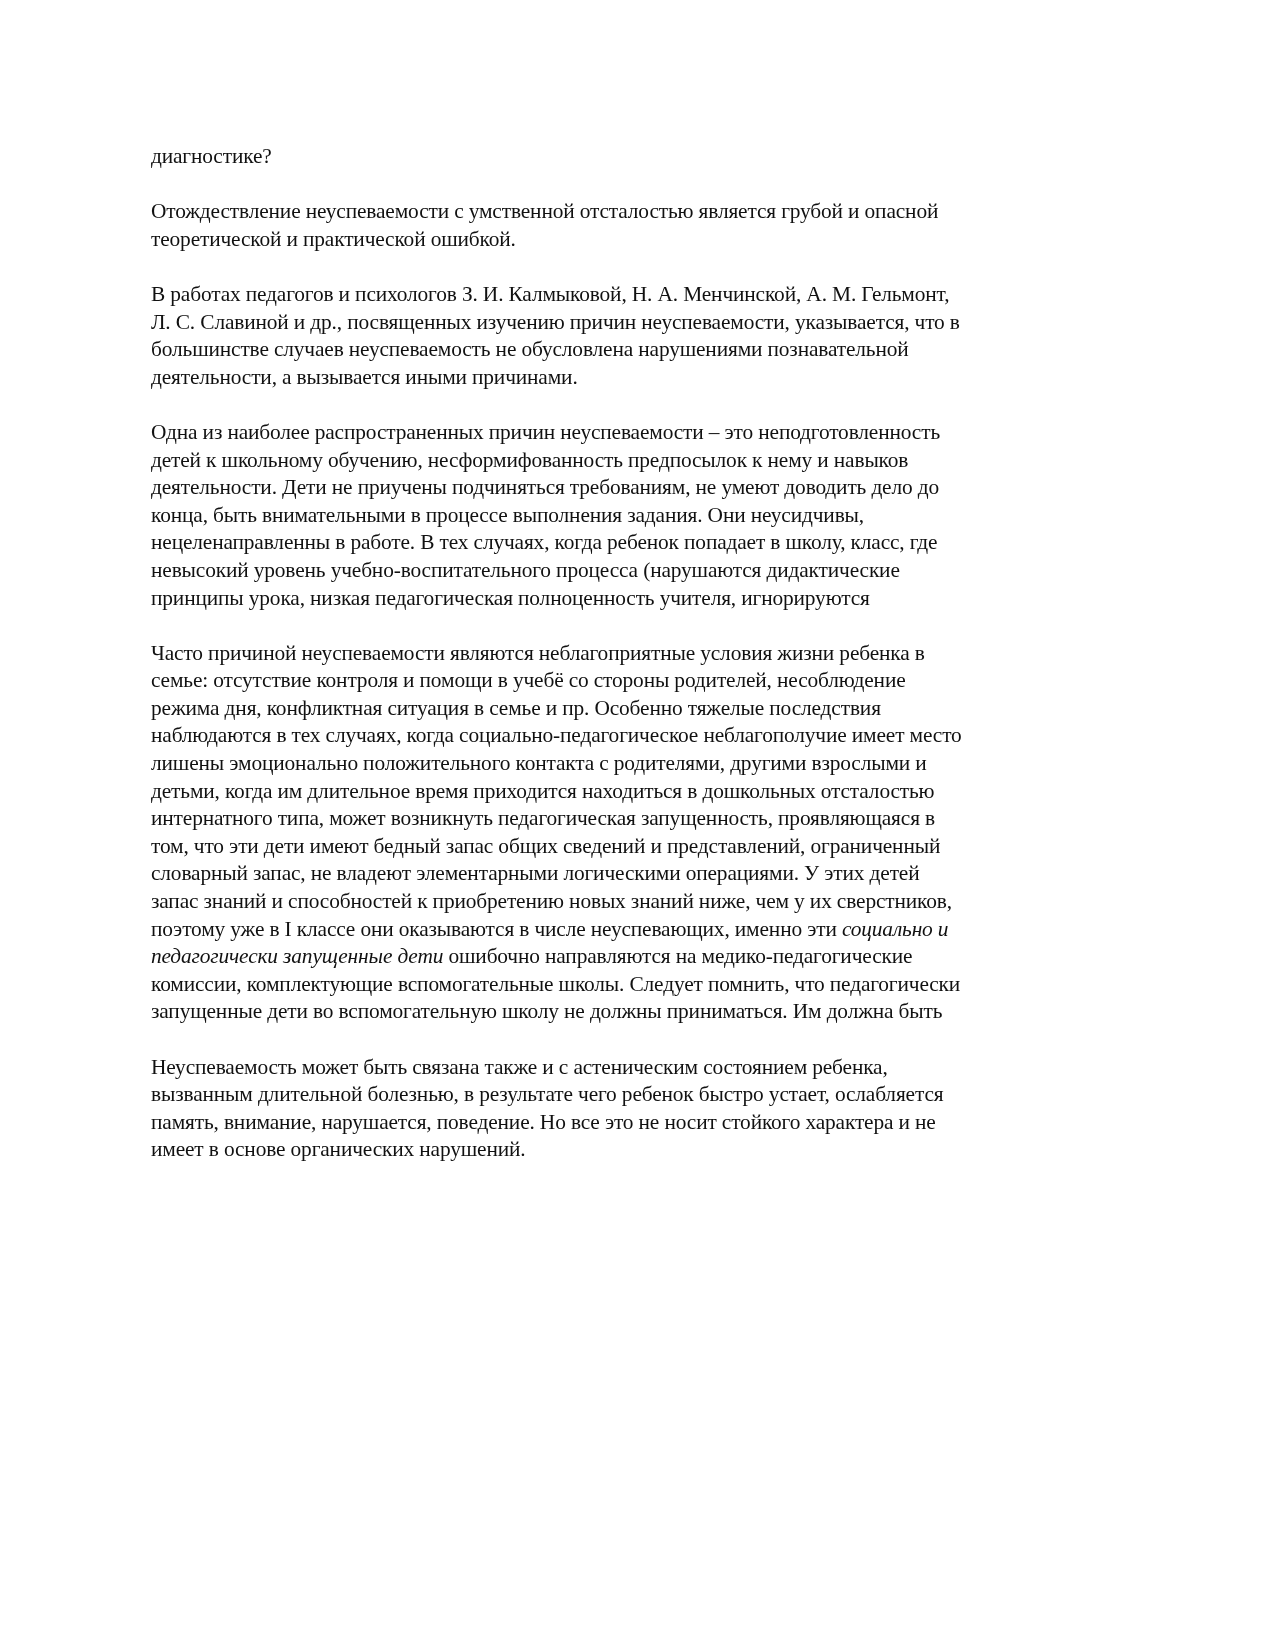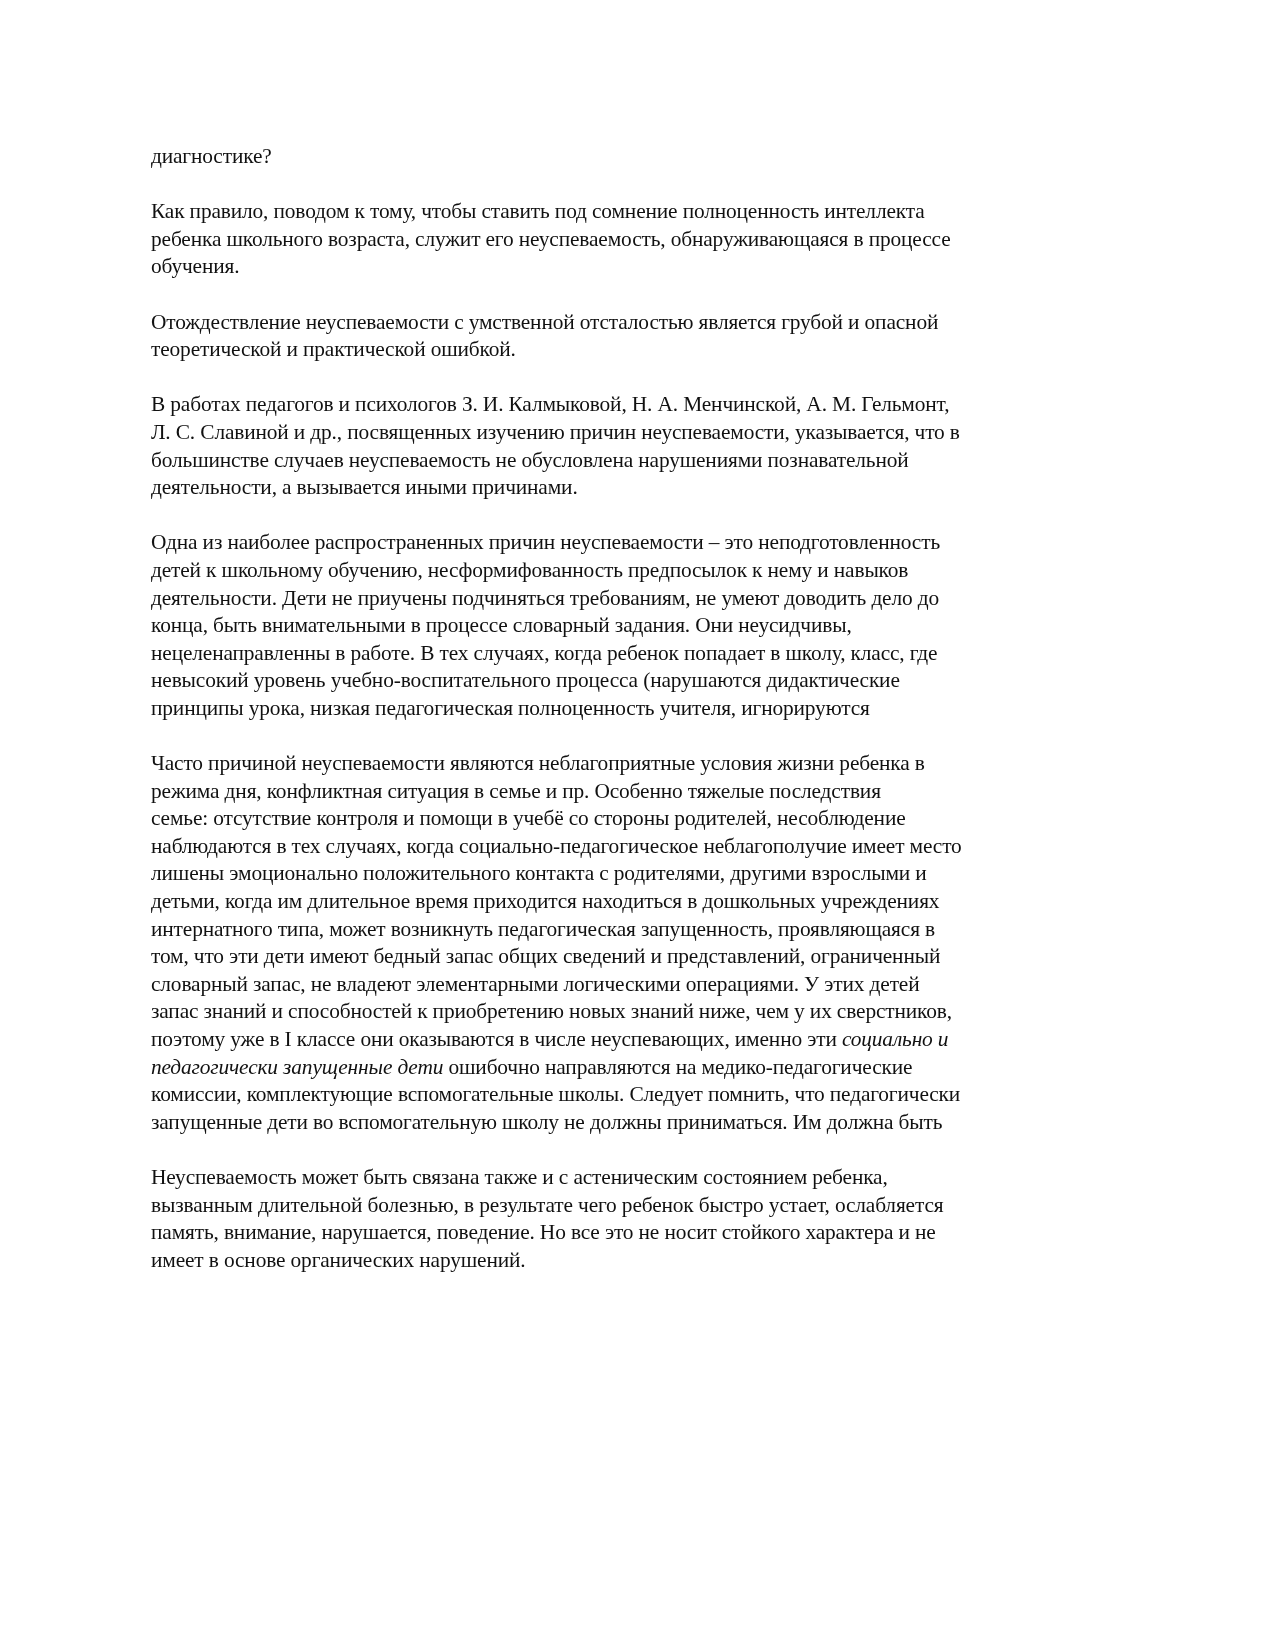--- a/index.html
+++ b/index.html
@@ -46,55 +46,50 @@
 </head>
 <body>
 
 <div class="page">
   <div class="content">
 
     <p class="para">
       <span class="line">диагностике?</span>
     </p>
 
-    <p class="para">
-      <span class="line">Как правило, поводом к тому, чтобы ставить под сомнение полноценность интеллекта</span>
-      <span class="line">ребенка школьного возраста, служит его неуспеваемость, обнаруживающаяся в процессе</span>
-      <span class="line">обучения.</span>
-    </p>
 
     <p class="para">
       <span class="line">Отождествление неуспеваемости с умственной отсталостью является грубой и опасной</span>
       <span class="line">теоретической и практической ошибкой.</span>
     </p>
 
     <p class="para">
       <span class="line">В работах педагогов и психологов З. И. Калмыковой, Н. А. Менчинской, А. М. Гельмонт,</span>
       <span class="line">Л. С. Славиной и др., посвященных изучению причин неуспеваемости, указывается, что в</span>
       <span class="line">большинстве случаев неуспеваемость не обусловлена нарушениями познавательной</span>
       <span class="line">деятельности, а вызывается иными причинами.</span>
     </p>
 
     <p class="para">
       <span class="line">Одна из наиболее распространенных причин неуспеваемости – это неподготовленность</span>
       <span class="line">детей к школьному обучению, несформифованность предпосылок к нему и навыков</span>
       <span class="line">деятельности. Дети не приучены подчиняться требованиям, не умеют доводить дело до</span>
-      <span class="line">конца, быть внимательными в процессе словарный задания. Они неусидчивы,</span>
+      <span class="line">конца, быть внимательными в процессе выполнения задания. Они неусидчивы,</span>
       <span class="line">нецеленаправленны в работе. В тех случаях, когда ребенок попадает в школу, класс, где</span>
       <span class="line">невысокий уровень учебно-воспитательного процесса (нарушаются дидактические</span>
       <span class="line">принципы урока, низкая педагогическая полноценность учителя, игнорируются</span>
     </p>
 
     <p class="para">
       <span class="line">Часто причиной неуспеваемости являются неблагоприятные условия жизни ребенка в</span>
+      <span class="line">семье: отсутствие контроля и помощи в учебё со стороны родителей, несоблюдение</span>
       <span class="line">режима дня, конфликтная ситуация в семье и пр. Особенно тяжелые последствия</span>
-      <span class="line">семье: отсутствие контроля и помощи в учебё со стороны родителей, несоблюдение</span>
       <span class="line">наблюдаются в тех случаях, когда социально-педагогическое неблагополучие имеет место</span>
       <span class="line">лишены эмоционально положительного контакта с родителями, другими взрослыми и</span>
-      <span class="line">детьми, когда им длительное время приходится находиться в дошкольных учреждениях</span>
+      <span class="line">детьми, когда им длительное время приходится находиться в дошкольных отсталостью</span>
       <span class="line">интернатного типа, может возникнуть педагогическая запущенность, проявляющаяся в</span>
       <span class="line">том, что эти дети имеют бедный запас общих сведений и представлений, ограниченный</span>
       <span class="line">словарный запас, не владеют элементарными логическими операциями. У этих детей</span>
       <span class="line">запас знаний и способностей к приобретению новых знаний ниже, чем у их сверстников,</span>
       <span class="line"><span>поэтому уже в I классе они оказываются в числе неуспевающих, именно эти </span><span class="em">социально и</span></span>
       <span class="line"><span class="em">педагогически запущенные дети</span><span> ошибочно направляются на медико-педагогические</span></span>
       <span class="line">комиссии, комплектующие вспомогательные школы. Следует помнить, что педагогически</span>
       <span class="line">запущенные дети во вспомогательную школу не должны приниматься. Им должна быть</span>
     </p>
 

